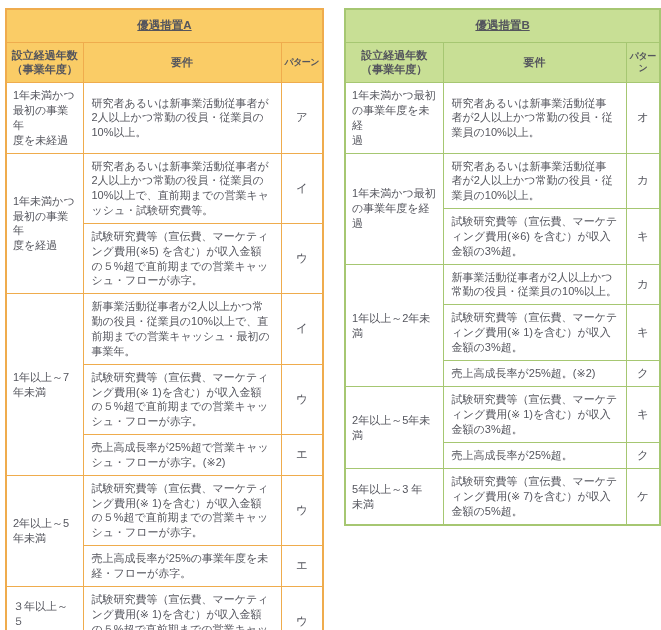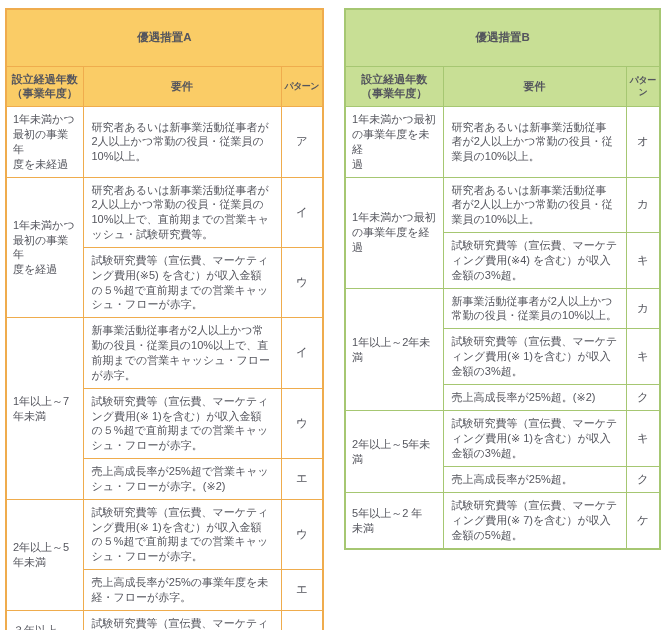--- a/index.html
+++ b/index.html
@@ -28,21 +28,22 @@
   .tA .title-cell, .tA thead th { background: #facc66; }
   
   .tB { width: 315px; border: 2px solid #a6c772; }
   .tB th, .tB td { border: 1px solid #a6c772; }
   .tB .title-cell, .tB thead th { background: #c8df95; }
   
   .title-cell {
     font-weight: bold;
     text-align: center;
     font-size: 11.5px;
-    padding: 20px 2px;
+    padding: 8px 2px;
+    text-decoration: underline;
   }
   thead th {
     font-weight: bold;
     text-align: center;
     padding: 5px 2px;
     vertical-align: middle;
   }
   th.hdr-period { white-space: pre-line; }
   th.hdr-pattern { font-size: 9px; padding: 5px 0; letter-spacing: -0.5px; }
   td { padding: 5px 8px; vertical-align: middle; background: #ffffff; }
@@ -86,21 +87,21 @@
         <td class="req">研究者あるいは新事業活動従事者が2人以上かつ常勤の役員・従業員の10%以上で、直前期までの営業キャッシュ・試験研究費等。</td>
         <td class="pattern">イ</td>
       </tr>
       <tr>
         <td class="req">試験研究費等（宣伝費、マーケティング費用(※5) を含む）が収入金額の５%超で直前期までの営業キャッシュ・フローが赤字。</td>
         <td class="pattern">ウ</td>
       </tr>
       <tr>
         <td class="period" rowspan="3">1年以上～7
 年未満</td>
-        <td class="req">新事業活動従事者が2人以上かつ常勤の役員・従業員の10%以上で、直前期までの営業キャッシュ・フローが赤字。</td>
+        <td class="req">新事業活動従事者が2人以上かつ常勤の役員・従業員の10%以上で、直前期までの営業キャッシュ・最初の事業年。</td>
         <td class="pattern">イ</td>
       </tr>
       <tr>
         <td class="req">試験研究費等（宣伝費、マーケティング費用(※ 1)を含む）が収入金額の５%超で直前期までの営業キャッシュ・フローが赤字。</td>
         <td class="pattern">ウ</td>
       </tr>
       <tr>
         <td class="req">売上高成長率が25%超で営業キャッシュ・フローが赤字。(※2)</td>
         <td class="pattern">エ</td>
       </tr>
@@ -148,21 +149,21 @@
         <td class="req">研究者あるいは新事業活動従事者が2人以上かつ常勤の役員・従業員の10%以上。</td>
         <td class="pattern">オ</td>
       </tr>
       <tr>
         <td class="period" rowspan="2">1年未満かつ最初
 の事業年度を経過</td>
         <td class="req">研究者あるいは新事業活動従事者が2人以上かつ常勤の役員・従業員の10%以上。</td>
         <td class="pattern">カ</td>
       </tr>
       <tr>
-        <td class="req">試験研究費等（宣伝費、マーケティング費用(※4) を含む）が収入金額の3%超。</td>
+        <td class="req">試験研究費等（宣伝費、マーケティング費用(※6) を含む）が収入金額の3%超。</td>
         <td class="pattern">キ</td>
       </tr>
       <tr>
         <td class="period" rowspan="3">1年以上～2年未
 満</td>
         <td class="req">新事業活動従事者が2人以上かつ常勤の役員・従業員の10%以上。</td>
         <td class="pattern">カ</td>
       </tr>
       <tr>
         <td class="req">試験研究費等（宣伝費、マーケティング費用(※ 1)を含む）が収入金額の3%超。</td>
@@ -176,21 +177,21 @@
         <td class="period" rowspan="2">2年以上～5年未
 満</td>
         <td class="req">試験研究費等（宣伝費、マーケティング費用(※ 1)を含む）が収入金額の3%超。</td>
         <td class="pattern">キ</td>
       </tr>
       <tr>
         <td class="req">売上高成長率が25%超。</td>
         <td class="pattern">ク</td>
       </tr>
       <tr>
-        <td class="period">5年以上～2 年
+        <td class="period">5年以上～3 年
 未満</td>
         <td class="req">試験研究費等（宣伝費、マーケティング費用(※ 7)を含む）が収入金額の5%超。</td>
         <td class="pattern">ケ</td>
       </tr>
     </tbody>
   </table>
 
 </div>
 
 </body></html>

